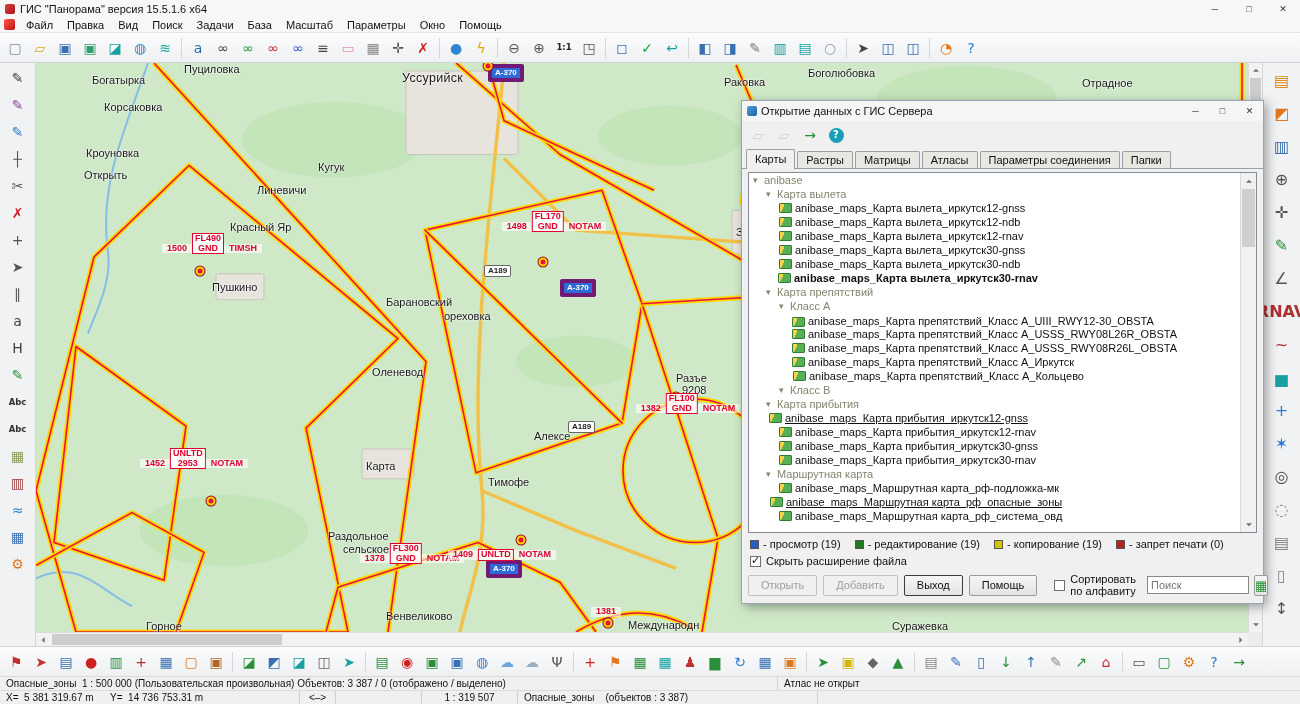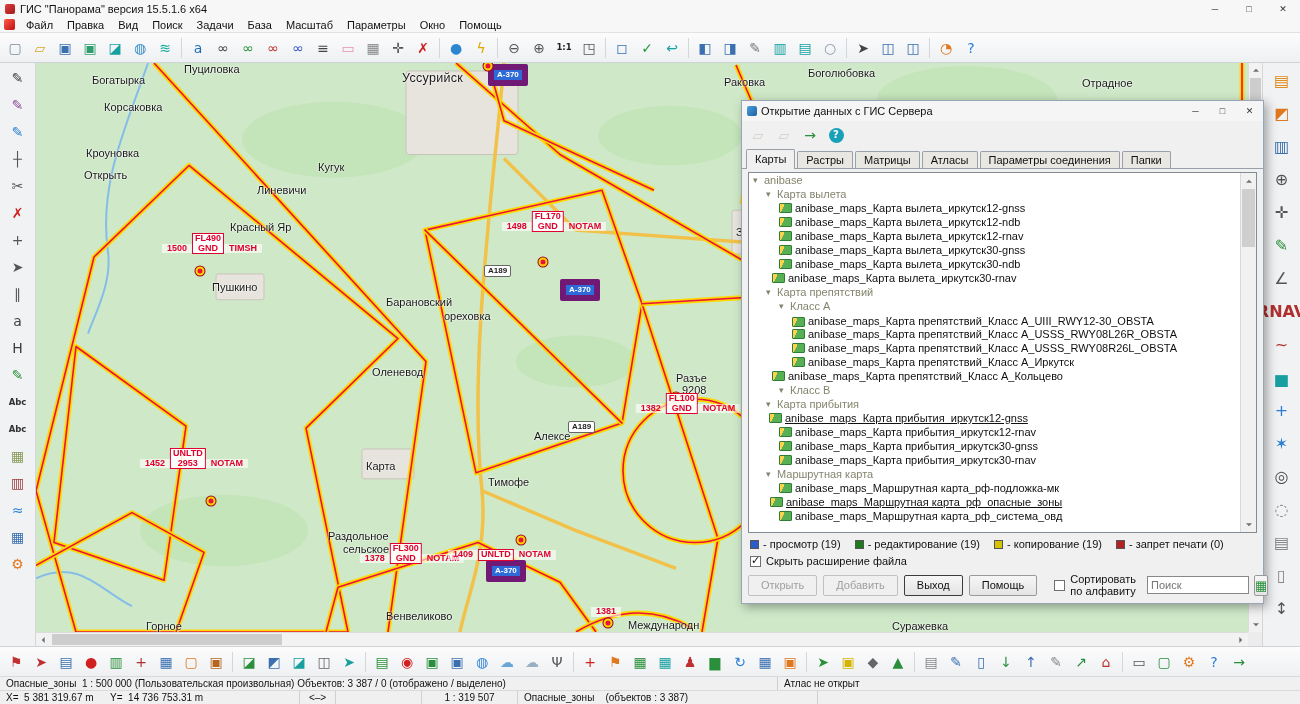--- a/index.html
+++ b/index.html
@@ -43,21 +43,21 @@
   .urban{fill:#e7e4de;stroke:#c9c4ba;stroke-width:1}
   .river{fill:none;stroke:#86bde8;stroke-width:2}
   .road{fill:none;stroke:#f2c14a;stroke-width:3.5}
   .zy{fill:none;stroke:#ffd800;stroke-width:5;stroke-linejoin:round}
   .zr{fill:none;stroke:#e81140;stroke-width:1.6;stroke-linejoin:round}
 
   .place{position:absolute;font-size:11px;color:#161616;white-space:nowrap;text-shadow:0 0 2px rgba(255,255,255,.95),0 0 2px rgba(255,255,255,.95)}
   .place.city{font-size:12.5px;letter-spacing:.3px}
   .shield{position:absolute;font-size:8px;font-weight:700;padding:0 3px;border-radius:2px;line-height:10px;white-space:nowrap}
   .shield.w{background:#fff;border:1px solid #666;color:#222}
-  .shield.b{background:#2f6bd8;border:6px solid #701a75;color:#fff}
+  .shield.b{background:#2f6bd8;border:4px solid #701a75;color:#fff}
   .marker{position:absolute;width:9px;height:9px;border-radius:50%;background:#e81140;border:2px solid #ffd800;box-shadow:0 0 0 1px #a00020;transform:translate(-50%,-50%);pointer-events:auto}
   .zlabel{position:absolute;transform:translateX(-50%);text-align:center;color:#e00030;font-size:9px;font-weight:700;line-height:9.5px;white-space:nowrap}
   .zl-box{border:1px solid #e00030;background:rgba(255,255,255,.92);padding:0 2px;display:inline-block}
   .zl-line{background:rgba(255,255,255,.6);display:inline-block;padding:0 5px}
 
   
   .vscroll{position:absolute;top:0;right:0;bottom:14px;width:14px;background:#f2f2f2;border-left:1px solid #dcdcdc}
   .hscroll{position:absolute;left:0;right:14px;bottom:0;height:14px;background:#f2f2f2;border-top:1px solid #dcdcdc;display:flex}
   .scorner{position:absolute;right:0;bottom:0;width:14px;height:14px;background:#ececec}
   .sar{width:14px;height:14px;position:relative;flex:none}
@@ -562,21 +562,21 @@
             <span class="tl">anibase_maps_Карта вылета_иркутск12-rnav</span>
           </div>
           <div class="tr" style="padding-left: 30px;">
             <span class="ti"></span>
             <span class="tl">anibase_maps_Карта вылета_иркутск30-gnss</span>
           </div>
           <div class="tr" style="padding-left: 30px;">
             <span class="ti"></span>
             <span class="tl">anibase_maps_Карта вылета_иркутск30-ndb</span>
           </div>
-          <div class="tr" style="padding-left: 23px;">
+          <div class="tr" style="padding-left: 29px; font-weight: bold;">
             <span class="ti"></span>
             <span class="tl">anibase_maps_Карта вылета_иркутск30-rnav</span>
           </div>
           <div class="tr" style="padding-left: 17px;">
             <span class="tw">▾</span>
             <span class="tg">Карта препятствий</span>
           </div>
           <div class="tr" style="padding-left: 30px;">
             <span class="tw">▾</span>
             <span class="tg">Класс А</span>
@@ -590,21 +590,21 @@
             <span class="tl">anibase_maps_Карта препятствий_Класс A_USSS_RWY08L26R_OBSTA</span>
           </div>
           <div class="tr" style="padding-left: 43px;">
             <span class="ti"></span>
             <span class="tl">anibase_maps_Карта препятствий_Класс A_USSS_RWY08R26L_OBSTA</span>
           </div>
           <div class="tr" style="padding-left: 43px;">
             <span class="ti"></span>
             <span class="tl">anibase_maps_Карта препятствий_Класс А_Иркутск</span>
           </div>
-          <div class="tr" style="padding-left: 23px;">
+          <div class="tr" style="padding-left: 44px;">
             <span class="ti"></span>
             <span class="tl">anibase_maps_Карта препятствий_Класс А_Кольцево</span>
           </div>
           <div class="tr" style="padding-left: 30px;">
             <span class="tw">▾</span>
             <span class="tg">Класс B</span>
           </div>
           <div class="tr" style="padding-left: 17px;">
             <span class="tw">▾</span>
             <span class="tg">Карта прибытия</span>

